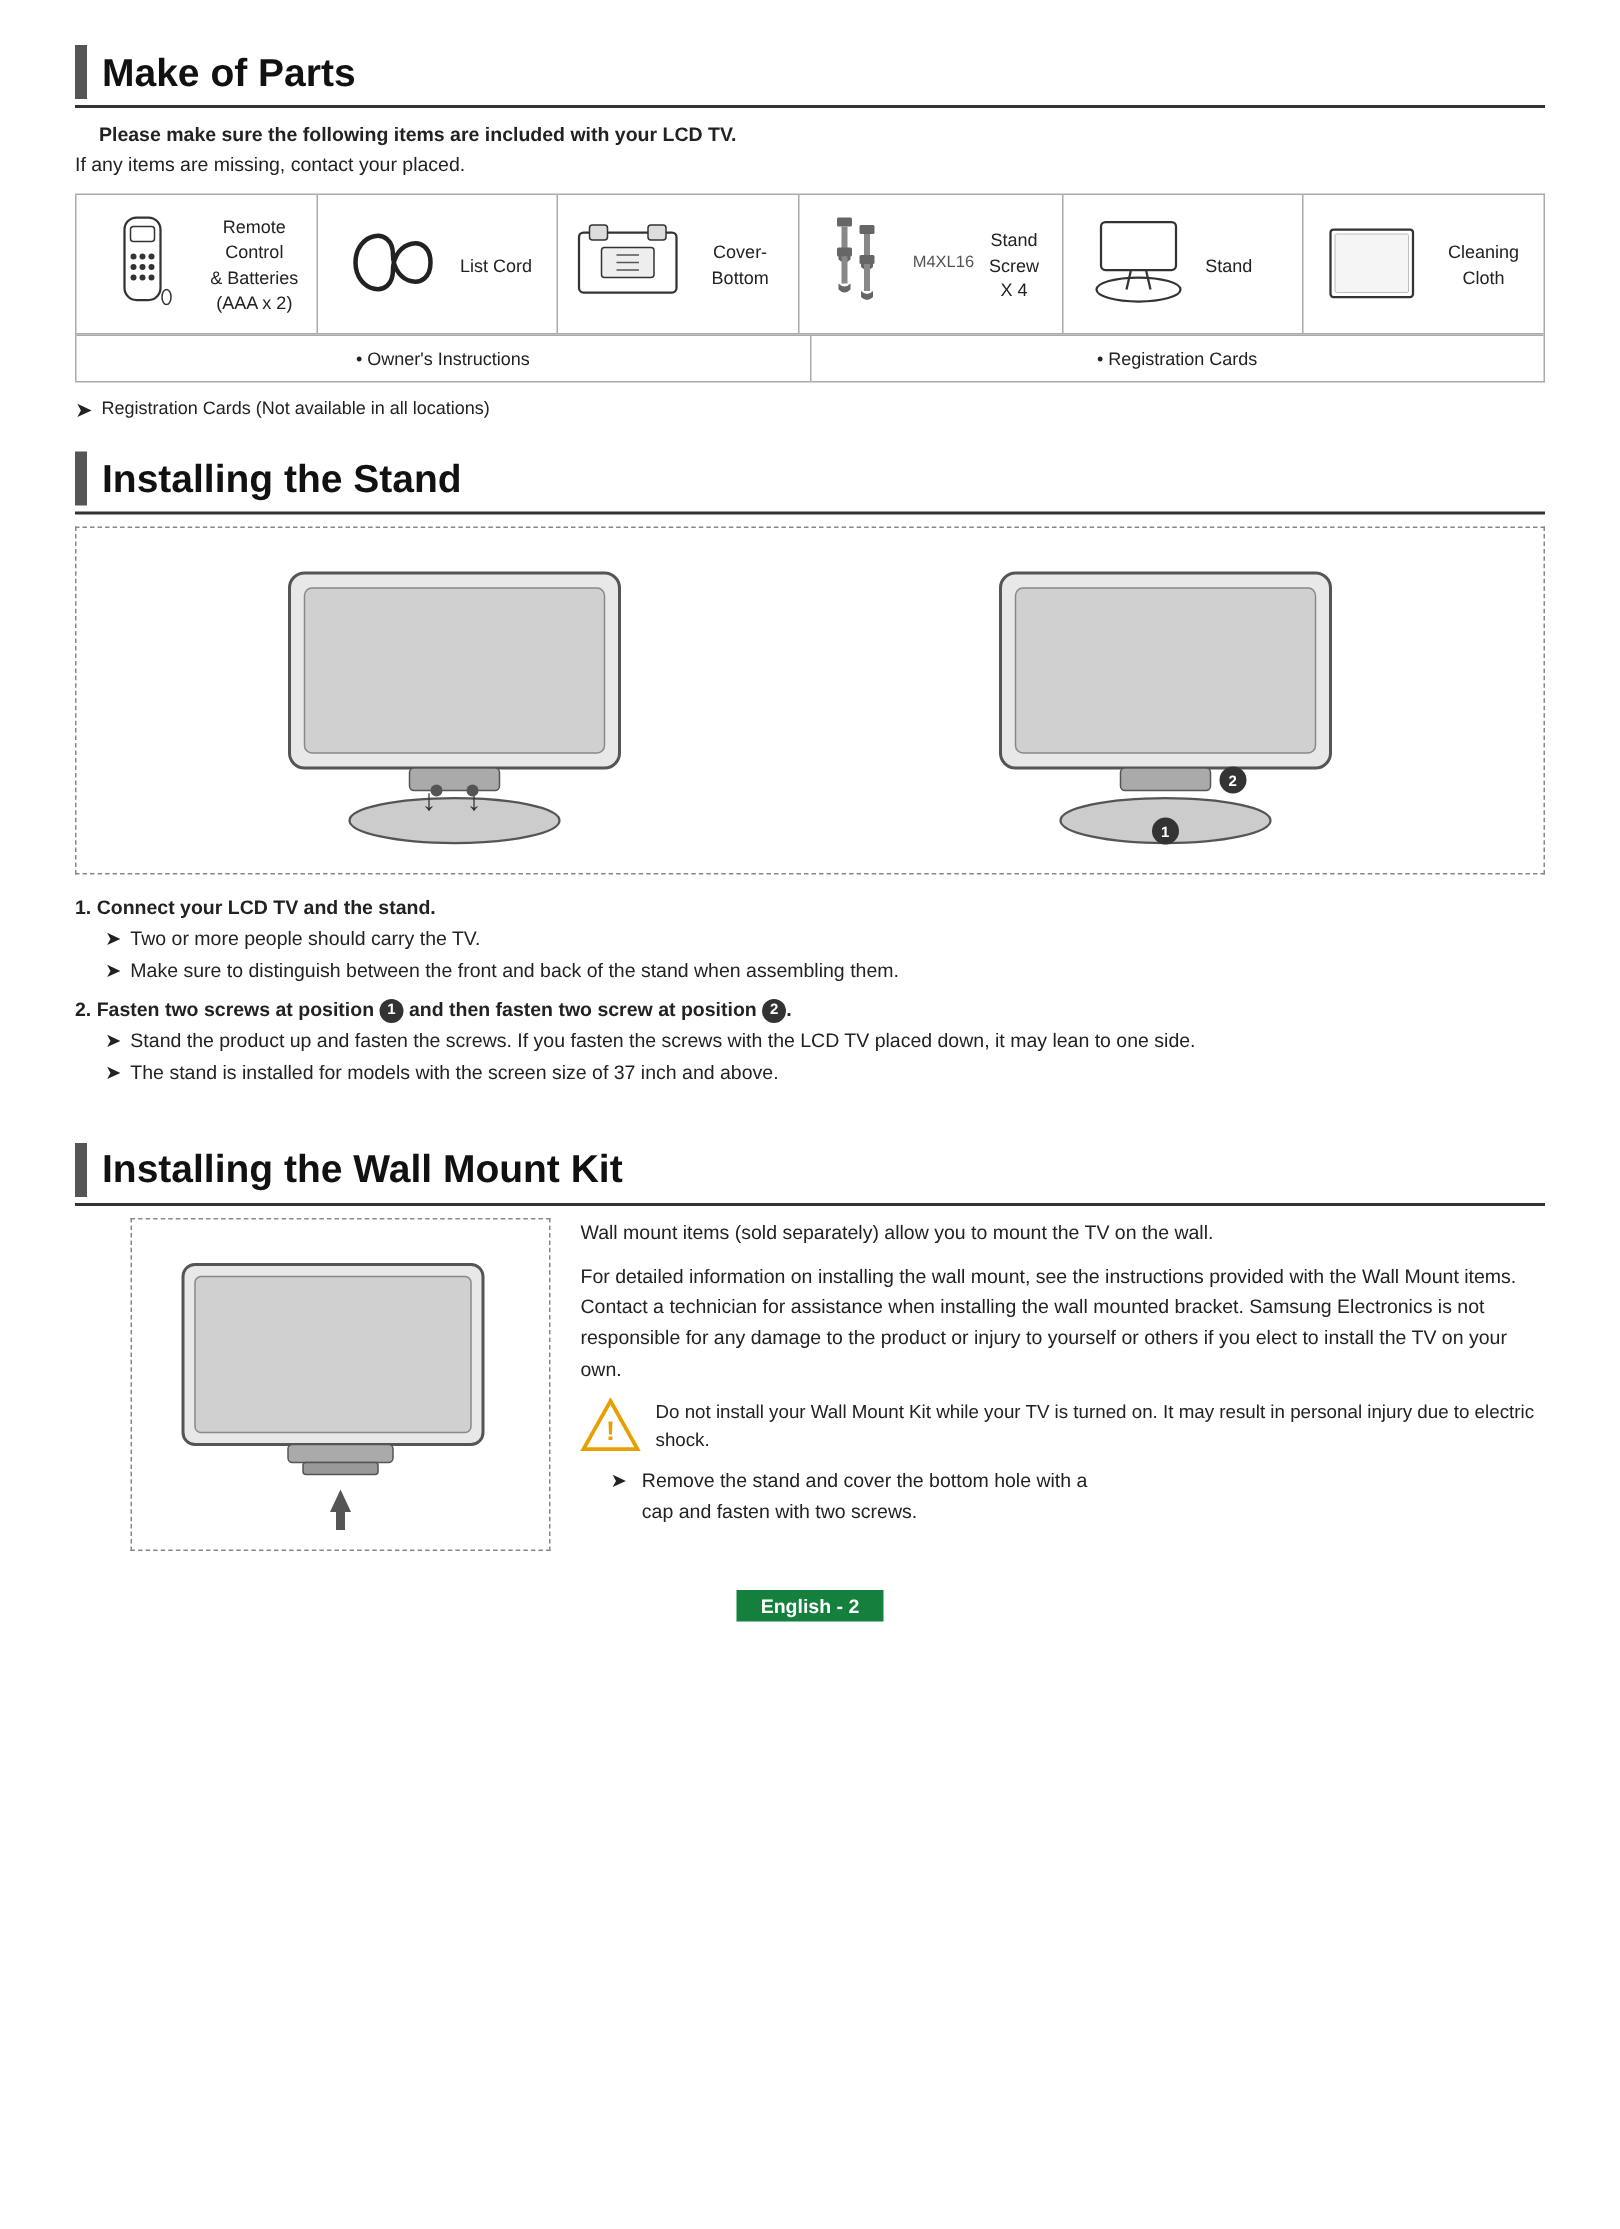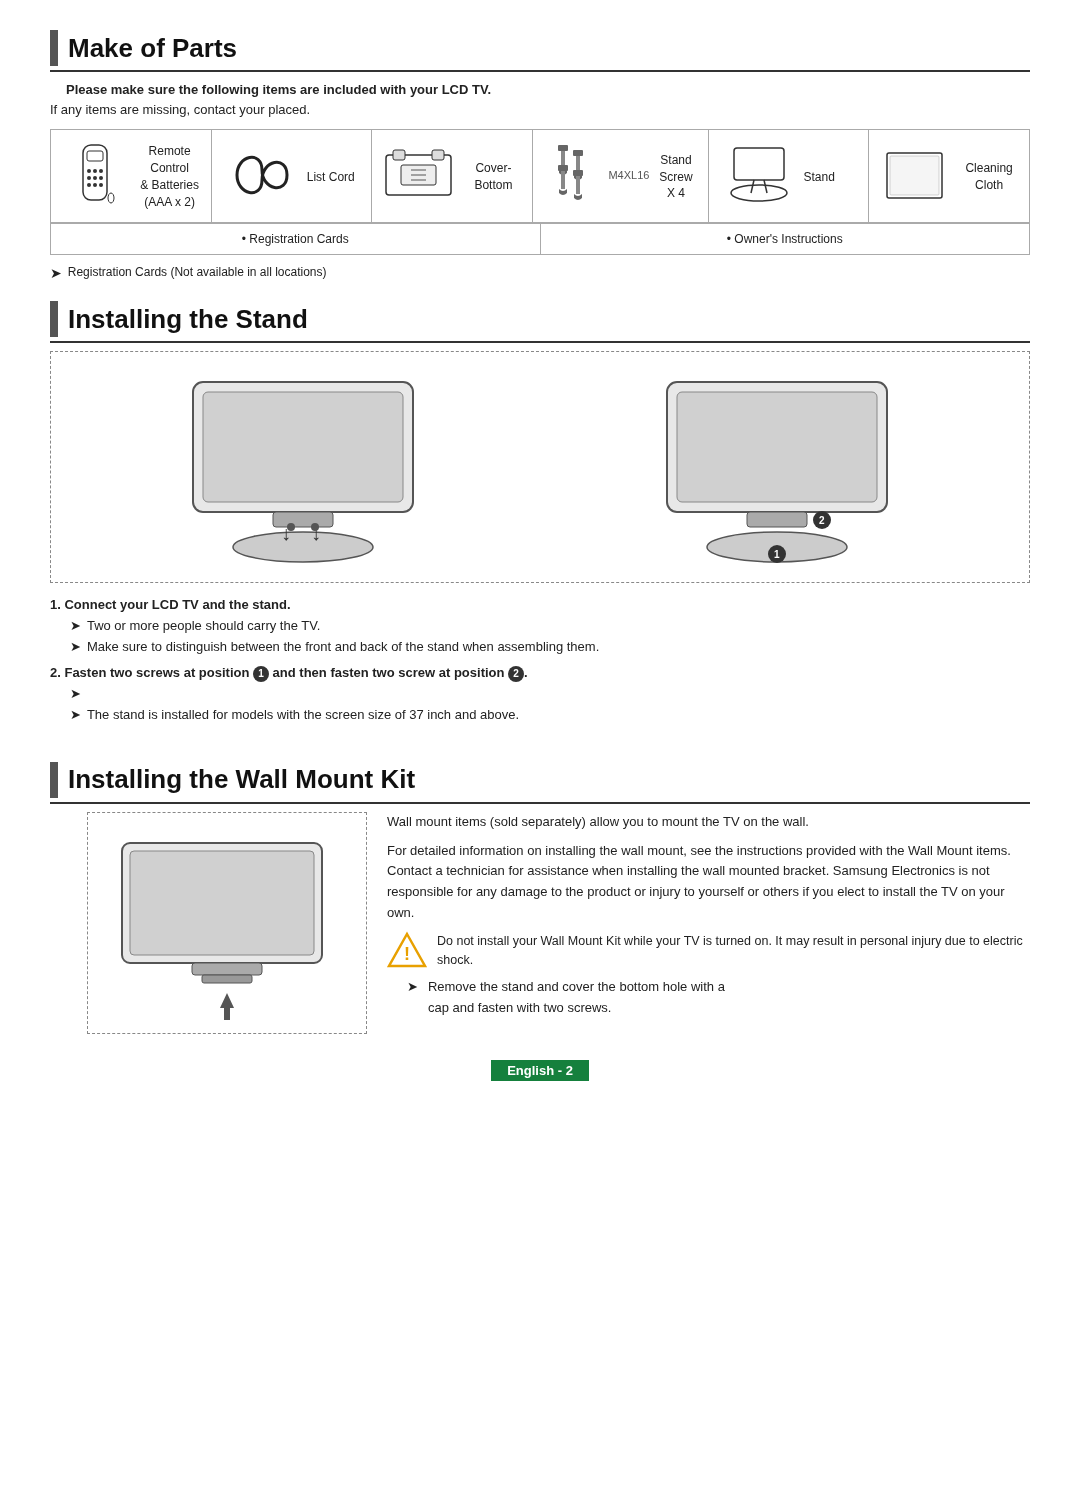--- a/index.html
+++ b/index.html
@@ -341,24 +341,24 @@
             <rect x="8" y="8" width="49" height="39" rx="1" fill="#f5f5f5" stroke="#aaa" stroke-width="0.5"></rect>
           </svg>
         </div>
         <div class="part-label">Cleaning Cloth</div>
       </div>
 
     </div>
 
     <div class="parts-extras">
       <div class="parts-extra-item">
+        <span>• Owner's Instructions</span>
+      </div>
+      <div class="parts-extra-item">
         <span>• Registration Cards</span>
-      </div>
-      <div class="parts-extra-item">
-        <span>• Owner's Instructions</span>
       </div>
     </div>
   </div>
 
   <div class="registration-note">
     <span class="arrow-right">➤</span>
     <span>Registration Cards (Not available in all locations)</span>
   </div>
 </div>
 
@@ -416,20 +416,21 @@
       </div>
       <div class="sub-item">
         <span>➤</span>
         <span>Make sure to distinguish between the front and back of the stand when assembling them.</span>
       </div>
     </div>
     <div class="item">
       <strong>2. Fasten two screws at position <span class="num-circle">1</span> and then fasten two screw at position <span class="num-circle">2</span>.</strong>
       <div class="sub-item">
         <span>➤</span>
+        <span>Stand the product up and fasten the screws. If you fasten the screws with the LCD TV placed down, it may lean to one side.</span>
       </div>
       <div class="sub-item">
         <span>➤</span>
         <span>The stand is installed for models with the screen size of 37 inch and above.</span>
       </div>
     </div>
   </div>
 </div>
 
 <div class="wall-mount-section">

